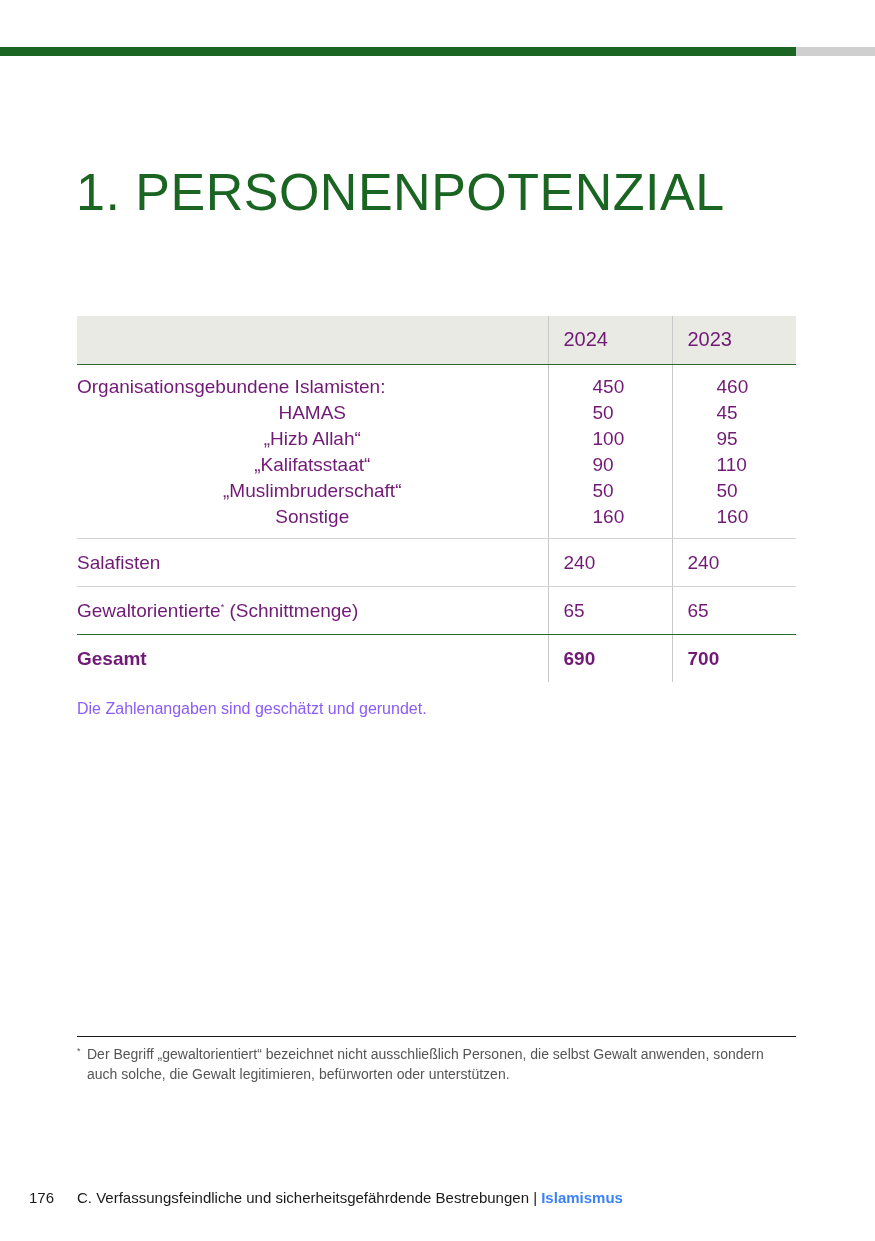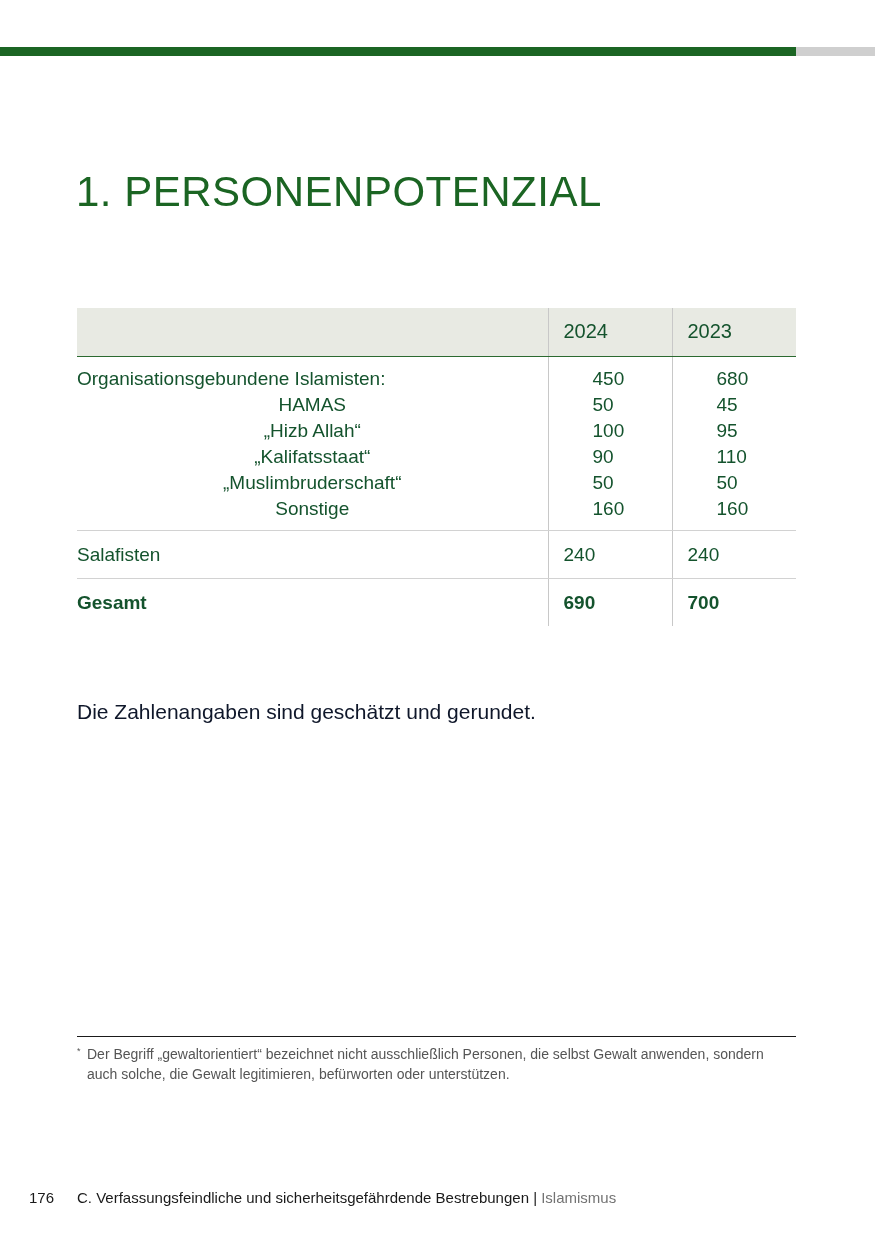--- a/index.html
+++ b/index.html
@@ -4,27 +4,27 @@
 <style>
   * { margin: 0; padding: 0; box-sizing: border-box; }
   html, body { width: 875px; height: 1241px; background: #ffffff; overflow: hidden; }
   body { position: relative; font-family: "Liberation Sans", "DejaVu Sans", sans-serif; color: #1a1a1a; }
 
   .top-bar { position: absolute; top: 47px; left: 0; width: 796px; height: 9px; background: #1b6523; }
   .top-bar-grey { position: absolute; top: 47px; left: 796px; width: 79px; height: 9px; background: #cfcfcf; }
 
   .page-title {
     position: absolute; top: 160px; left: 76px;
-    font-size: 42px; font-weight: normal; color: #1b6523;
+    font-size: 52px; font-weight: normal; color: #1b6523;
     letter-spacing: 0.5px; line-height: 64px;
   }
 
   table.data-table {
-    position: absolute; top: 308px; left: 77px; width: 719px;
-    border-collapse: collapse; font-size: 19px; color: #14532d;
+    position: absolute; top: 316px; left: 77px; width: 719px;
+    border-collapse: collapse; font-size: 19px; color: #701a75;
   }
   table.data-table th {
     background: #e8eae3; height: 48px; text-align: left; font-weight: normal;
     font-size: 20px; padding: 0 0 0 15px; border-bottom: 1.5px solid #2b6a30;
   }
   table.data-table th.label-col { padding-left: 0; }
   table.data-table th + th, table.data-table td + td { border-left: 1px solid #c8c8c8; }
   .col-label { width: 471px; }
   .col-year { width: 124px; }
   table.data-table td { vertical-align: top; padding: 0 0 0 15px; margin-top: 16px; }
@@ -35,36 +35,36 @@
   tr.simple-row.last td { border-bottom: 1.5px solid #2b6a30; }
   tr.total-row td { height: 47px; line-height: 47px; font-weight: bold; }
   .bullet-item { display: flex; align-items: center; flex-direction: column; }
   .bullet {
     display: inline-block; width: 8px; height: 8px; background: #1b6523;
     margin: 0 12px 0 1px;
   }
   sup.star { font-size: 9px; vertical-align: super; line-height: 0; }
 
   .note {
-    position: absolute; top: 700px; left: 77px; font-size: 21px; color: #0f172a;
+    position: absolute; top: 700px; left: 77px; font-size: 16px; color: #8b5cf6;
   }
 
   .footnote-rule { position: absolute; top: 1036px; left: 77px; width: 719px; height: 1px; background: #1a1a1a; }
   .footnote {
     position: absolute; top: 1044px; left: 77px; width: 719px;
     font-size: 14px; line-height: 20px; color: #555555;
   }
   .footnote .star { position: absolute; left: 0; top: -3px; font-size: 9px; }
   .footnote .fn-text { display: block; padding-left: 10px; }
 
   .footer {
     position: absolute; top: 1189px; left: 29px; font-size: 15px; color: #1a1a1a; white-space: nowrap;
   }
   .footer .page-num { display: inline-block; width: 48px; }
-  .footer .section-accent { color: #737373; font-weight: normal; }
+  .footer .section-accent { color: #3b82f6; font-weight: bold; }
 </style>
 </head>
 <body>
 
 <div class="top-bar"></div>
 <div class="top-bar-grey"></div>
 
 <h1 class="page-title">1. PERSONENPOTENZIAL</h1>
 
 <table class="data-table">
@@ -107,32 +107,37 @@
       </td>
       <td>
         <div class="line">450</div>
         <div class="line">50</div>
         <div class="line">100</div>
         <div class="line">90</div>
         <div class="line">50</div>
         <div class="line">160</div>
       </td>
       <td>
-        <div class="line">680</div>
+        <div class="line">460</div>
         <div class="line">45</div>
         <div class="line">95</div>
         <div class="line">110</div>
         <div class="line">50</div>
         <div class="line">160</div>
       </td>
     </tr>
     <tr class="simple-row">
       <td class="label-cell">Salafisten</td>
       <td>240</td>
       <td>240</td>
+    </tr>
+    <tr class="simple-row last">
+      <td class="label-cell"><span>Gewaltorientierte</span><sup class="star">*</sup><span> (Schnittmenge)</span></td>
+      <td>65</td>
+      <td>65</td>
     </tr>
     <tr class="total-row">
       <td class="label-cell">Gesamt</td>
       <td>690</td>
       <td>700</td>
     </tr>
   </tbody>
 </table>
 
 <p class="note">Die Zahlenangaben sind geschätzt und gerundet.</p>

